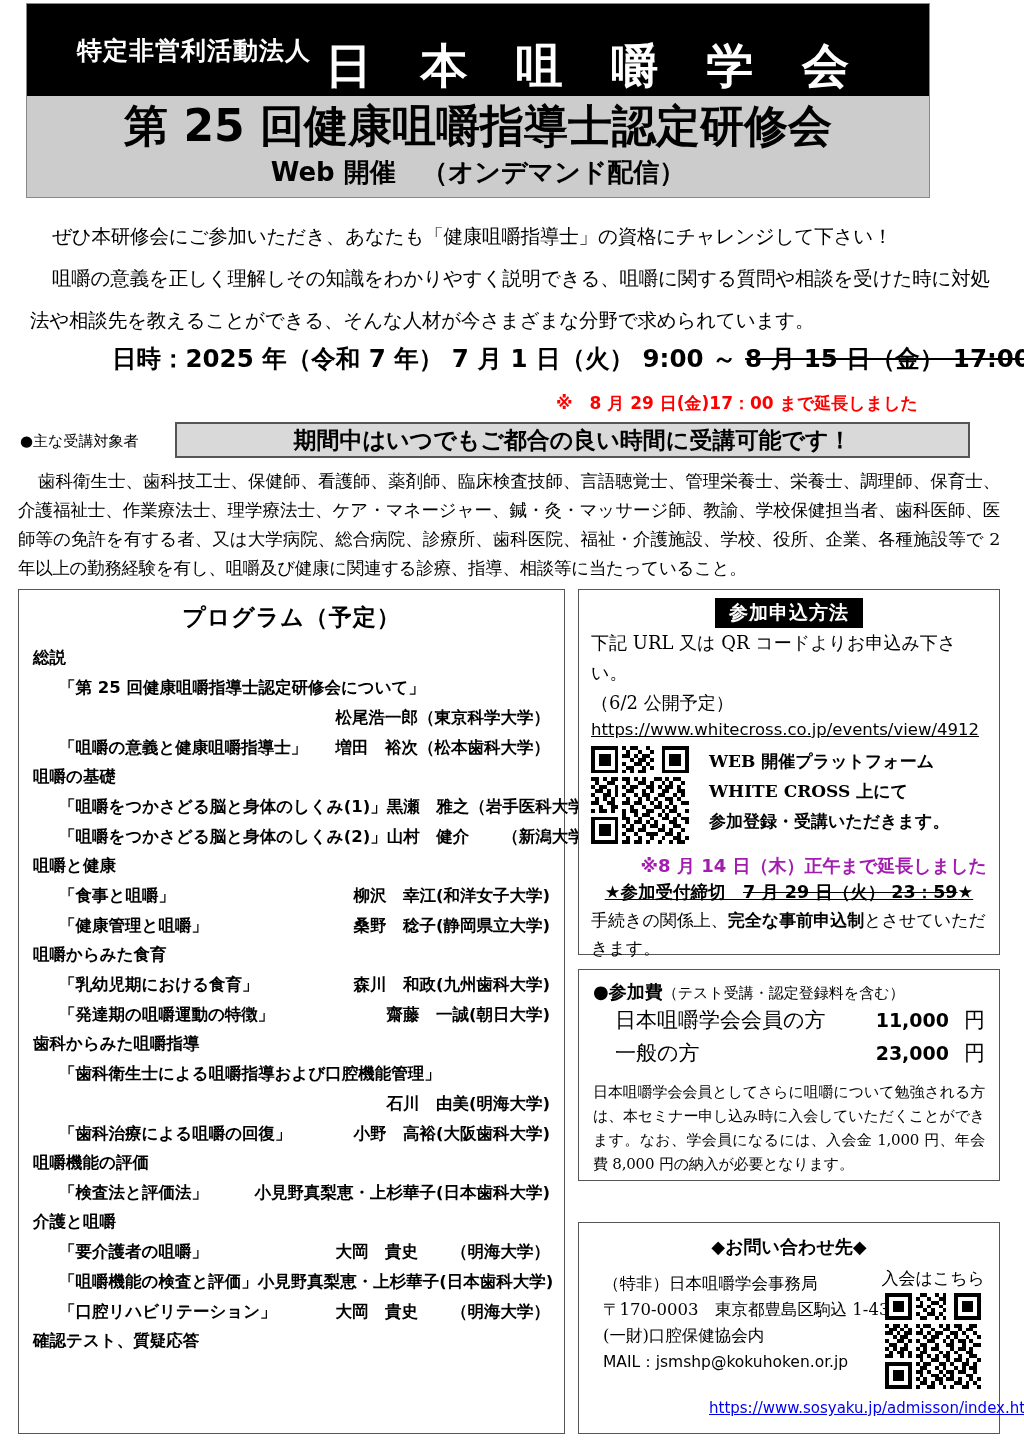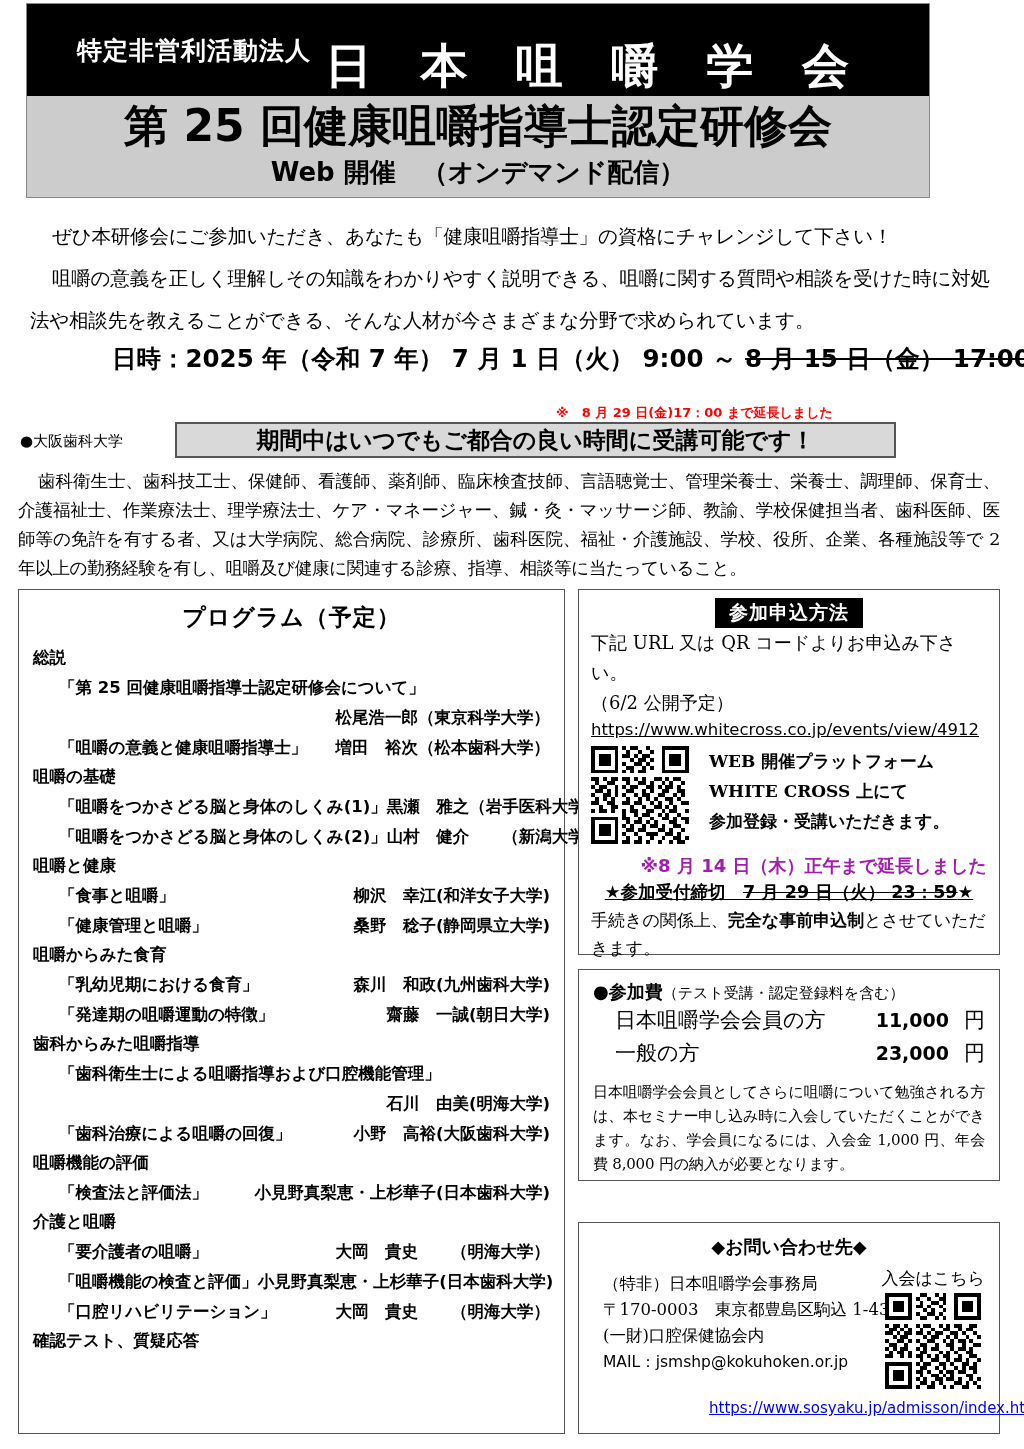--- a/index.html
+++ b/index.html
@@ -61,30 +61,30 @@
   .intro p{margin:0;text-indent:22px;}
 
   .datetime{
     position:absolute;left:112px;top:342px;
     font-size:24.5px;font-weight:700;white-space:nowrap;
   }
   .strike{text-decoration:line-through;}
 
   .ext-note{
     position:absolute;left:556px;top:392px;
-    color:#ff0000;font-size:13px;font-weight:700;white-space:nowrap;margin-top:12px;
+    color:#ff0000;font-size:17px;font-weight:700;white-space:nowrap;
   }
 
   .target-label{
     position:absolute;left:20px;top:432px;
     font-family:"DejaVu Serif","Liberation Serif",serif;
     font-size:15px;white-space:nowrap;
   }
   .banner{
-    position:absolute;left:175px;top:422px;width:721px;height:36px;
+    position:absolute;left:175px;top:422px;width:795px;height:36px;
     background:#d9d9d9;border:2px solid #555;
     display:flex;align-items:center;justify-content:center;
     box-sizing:border-box;
   }
   .banner span{font-size:23px;font-weight:700;white-space:nowrap;}
 
   .eligibility{
     position:absolute;left:18px;top:467px;width:982px;
     font-family:"DejaVu Serif","Liberation Serif",serif;
     font-size:17.5px;line-height:29px;letter-spacing:-0.3px;
@@ -218,21 +218,21 @@
   <div class="intro">
     <p>ぜひ本研修会にご参加いただき、あなたも「健康咀嚼指導士」の資格にチャレンジして下さい！</p>
     <p>咀嚼の意義を正しく理解しその知識をわかりやすく説明できる、咀嚼に関する質問や相談を受けた時に対処法や相談先を教えることができる、そんな人材が今さまざまな分野で求められています。</p>
   </div>
 
   <div class="datetime">
     <span>日時：</span><span>2025 年（令和 7 年） 7 月 1 日（火） 9:00 ～ </span><span class="strike">8 月 15 日（金） 17:00</span>
   </div>
   <div class="ext-note">※　8 月 29 日(金)17：00 まで延長しました</div>
 
-  <div class="target-label">●大阪歯科大学</div>
+  <div class="target-label">●主な受講対象者</div>
   <div class="banner">
     <span>期間中はいつでもご都合の良い時間に受講可能です！</span>
   </div>
 
   <div class="eligibility">
     <p>歯科衛生士、歯科技工士、保健師、看護師、薬剤師、臨床検査技師、言語聴覚士、管理栄養士、栄養士、調理師、保育士、介護福祉士、作業療法士、理学療法士、ケア・マネージャー、鍼・灸・マッサージ師、教諭、学校保健担当者、歯科医師、医師等の免許を有する者、又は大学病院、総合病院、診療所、歯科医院、福祉・介護施設、学校、役所、企業、各種施設等で 2 年以上の勤務経験を有し、咀嚼及び健康に関連する診療、指導、相談等に当たっていること。</p>
   </div>
 
   <div class="prog-box">
     <div class="prog-title">プログラム（予定）</div>

